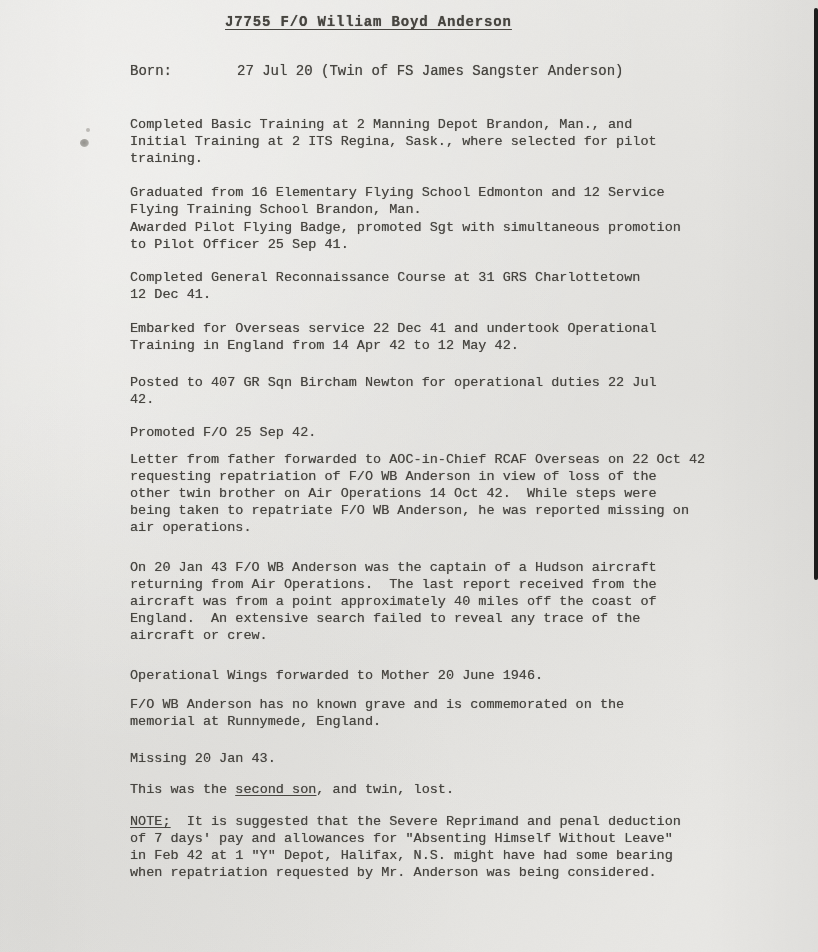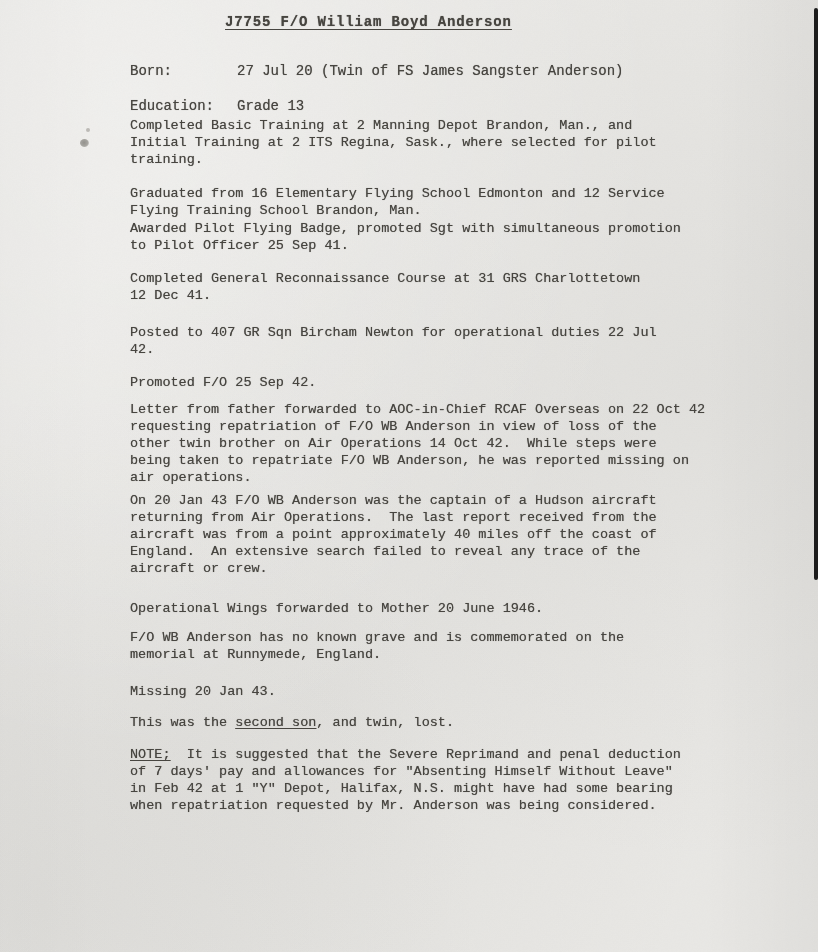--- a/index.html
+++ b/index.html
@@ -108,44 +108,42 @@
 
   <div class="content">
 
     <div class="doc-title">J7755 F/O William Boyd Anderson</div>
 
     <div class="field-row" style="margin-top:32px">
       <span class="field-label">Born:</span>
       <span class="field-value">27 Jul 20 (Twin of FS James Sangster Anderson)</span>
     </div>
 
-    <div class="field-row" style="margin-top:18px">
-      <span class="field-label">Education:</span>
-      <span class="field-value">Grade 13</span>
-    </div>
 
 
-    <p class="para" style="margin-top:2px">Completed Basic Training at 2 Manning Depot Brandon, Man., and
+    <p class="para" style="margin-top:36px">Completed Basic Training at 2 Manning Depot Brandon, Man., and
 Initial Training at 2 ITS Regina, Sask., where selected for pilot
 training.</p>
     <p class="para" style="margin-top:17px">Graduated from 16 Elementary Flying School Edmonton and 12 Service
 Flying Training School Brandon, Man.</p>
     <p class="para" style="margin-top:1px">Awarded Pilot Flying Badge, promoted Sgt with simultaneous promotion
 to Pilot Officer 25 Sep 41.</p>
     <p class="para" style="margin-top:16px">Completed General Reconnaissance Course at 31 GRS Charlottetown
 12 Dec 41.</p>
+    <p class="para" style="margin-top:17px">Embarked for Overseas service 22 Dec 41 and undertook Operational
+Training in England from 14 Apr 42 to 12 May 42.</p>
     <p class="para" style="margin-top:20px">Posted to 407 GR Sqn Bircham Newton for operational duties 22 Jul
 42.</p>
     <p class="para" style="margin-top:16px">Promoted F/O 25 Sep 42.</p>
     <p class="para" style="margin-top:10px">Letter from father forwarded to AOC-in-Chief RCAF Overseas on 22 Oct 42
 requesting repatriation of F/O WB Anderson in view of loss of the
 other twin brother on Air Operations 14 Oct 42.  While steps were
 being taken to repatriate F/O WB Anderson, he was reported missing on
 air operations.</p>
-    <p class="para" style="margin-top:6px">On 20 Jan 43 F/O WB Anderson was the captain of a Hudson aircraft
+    <p class="para" style="margin-top:23px">On 20 Jan 43 F/O WB Anderson was the captain of a Hudson aircraft
 returning from Air Operations.  The last report received from the
 aircraft was from a point approximately 40 miles off the coast of
 England.  An extensive search failed to reveal any trace of the
 aircraft or crew.</p>
     <p class="para" style="margin-top:23px">Operational Wings forwarded to Mother 20 June 1946.</p>
     <p class="para" style="margin-top:12px">F/O WB Anderson has no known grave and is commemorated on the
 memorial at Runnymede, England.</p>
     <p class="para" style="margin-top:20px">Missing 20 Jan 43.</p>
 
     <p class="para" style="margin-top:14px"><span>This was the </span><span class="u">second son</span><span>, and twin, lost.</span></p>

